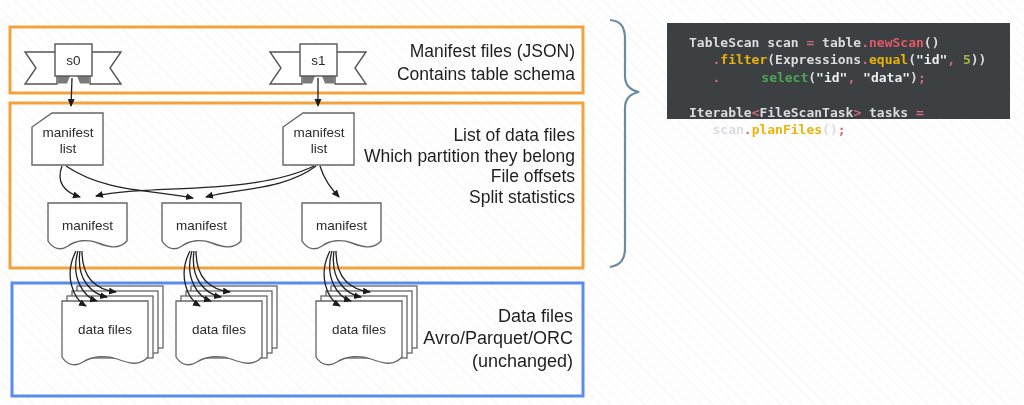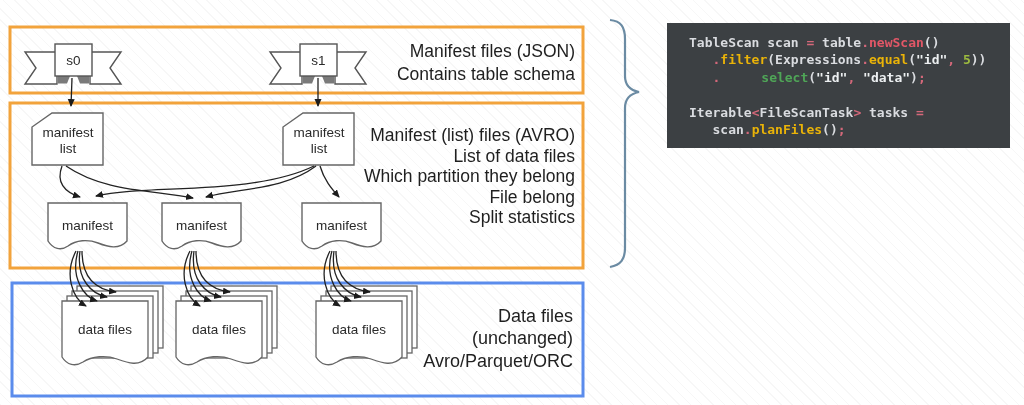--- a/index.html
+++ b/index.html
@@ -10,21 +10,21 @@
       repeating-linear-gradient(45deg, rgba(0,0,0,0.032) 0 1px, transparent 1px 8px),
       #ffffff;
   }
   svg{position:absolute;left:0;top:0;}
   .node-label{font-family:"Liberation Sans",sans-serif;font-size:13.5px;fill:#2a2a2a;text-anchor:middle;}
   .label-block{position:absolute;text-align:right;color:#1f1f1f;}
   .label-snapshot{left:300px;width:275px;top:40px;font-size:17.5px;line-height:22.5px;}
   .label-manifest{left:300px;width:275px;top:125px;font-size:17.5px;line-height:20.6px;}
   .label-data{left:300px;width:273px;top:305px;font-size:18px;line-height:22.3px;}
   #code-block{
-    position:absolute;left:667px;top:23px;width:343px;height:125px;
+    position:absolute;left:667px;top:23px;width:343px;height:96px;
     background:#3c4043;box-sizing:border-box;padding:11px 8px 0 22px;
     font-family:"DejaVu Sans Mono","Liberation Mono",monospace;
     font-size:13px;font-weight:700;line-height:17.4px;white-space:pre;color:#dadce0;
   }
   .tk-t{color:#dadce0;}           
   .tk-o{color:#d4687a;}           
   .tk-r{color:#e25767;}           
   .tk-y{color:#eab308;margin-top:24px;}           
   .tk-g{color:#4fa557;margin-left:41px;}           
   .tk-s{color:#eceff1;}           
@@ -142,27 +142,26 @@
     </g>
 
     <path d="M610,20 C621,21 625,27 625,39 L625,76 C625,85 629,90 639,92 C629,94 625,99 625,108 L625,248 C625,259 621,265 610,267" fill="none" stroke="#6B8BA3" stroke-width="2.2"></path>
   </svg>
 
   <div class="label-block label-snapshot">
     <div>Manifest files (JSON)</div>
     <div>Contains table schema</div>
   </div>
   <div class="label-block label-manifest">
-    <div>Manifest (list) files (AVRO)</div>
     <div>List of data files</div>
     <div>Which partition they belong</div>
-    <div>File belong</div>
+    <div>File offsets</div>
     <div>Split statistics</div>
   </div>
   <div class="label-block label-data">
     <div>Data files</div>
+    <div>Avro/Parquet/ORC</div>
     <div>(unchanged)</div>
-    <div>Avro/Parquet/ORC</div>
   </div>
 
   <div id="code-block"><div><span class="tk-t">TableScan scan </span><span class="tk-o">=</span><span class="tk-t"> table</span><span class="tk-o">.</span><span class="tk-r">newScan</span><span class="tk-t">()</span></div><div><span class="tk-t">   </span><span class="tk-o">.</span><span class="tk-y">filter</span><span class="tk-t">(Expressions</span><span class="tk-o">.</span><span class="tk-y">equal</span><span class="tk-t">(</span><span class="tk-s">"id"</span><span class="tk-o">,</span><span class="tk-t"> </span><span class="tk-n">5</span><span class="tk-t">))</span></div><div><span class="tk-t">   </span><span class="tk-o">.</span><span class="tk-g">select</span><span class="tk-t">(</span><span class="tk-s">"id"</span><span class="tk-o">,</span><span class="tk-t"> </span><span class="tk-s">"data"</span><span class="tk-t">)</span><span class="tk-o">;</span></div><div>&nbsp;</div><div><span class="tk-t">Iterable</span><span class="tk-o">&lt;</span><span class="tk-t">FileScanTask</span><span class="tk-o">&gt;</span><span class="tk-t"> tasks </span><span class="tk-o">=</span></div><div><span class="tk-t">   scan</span><span class="tk-o">.</span><span class="tk-y">planFiles</span><span class="tk-t">()</span><span class="tk-o">;</span></div></div>
 
 </div>
 
 </body></html>

